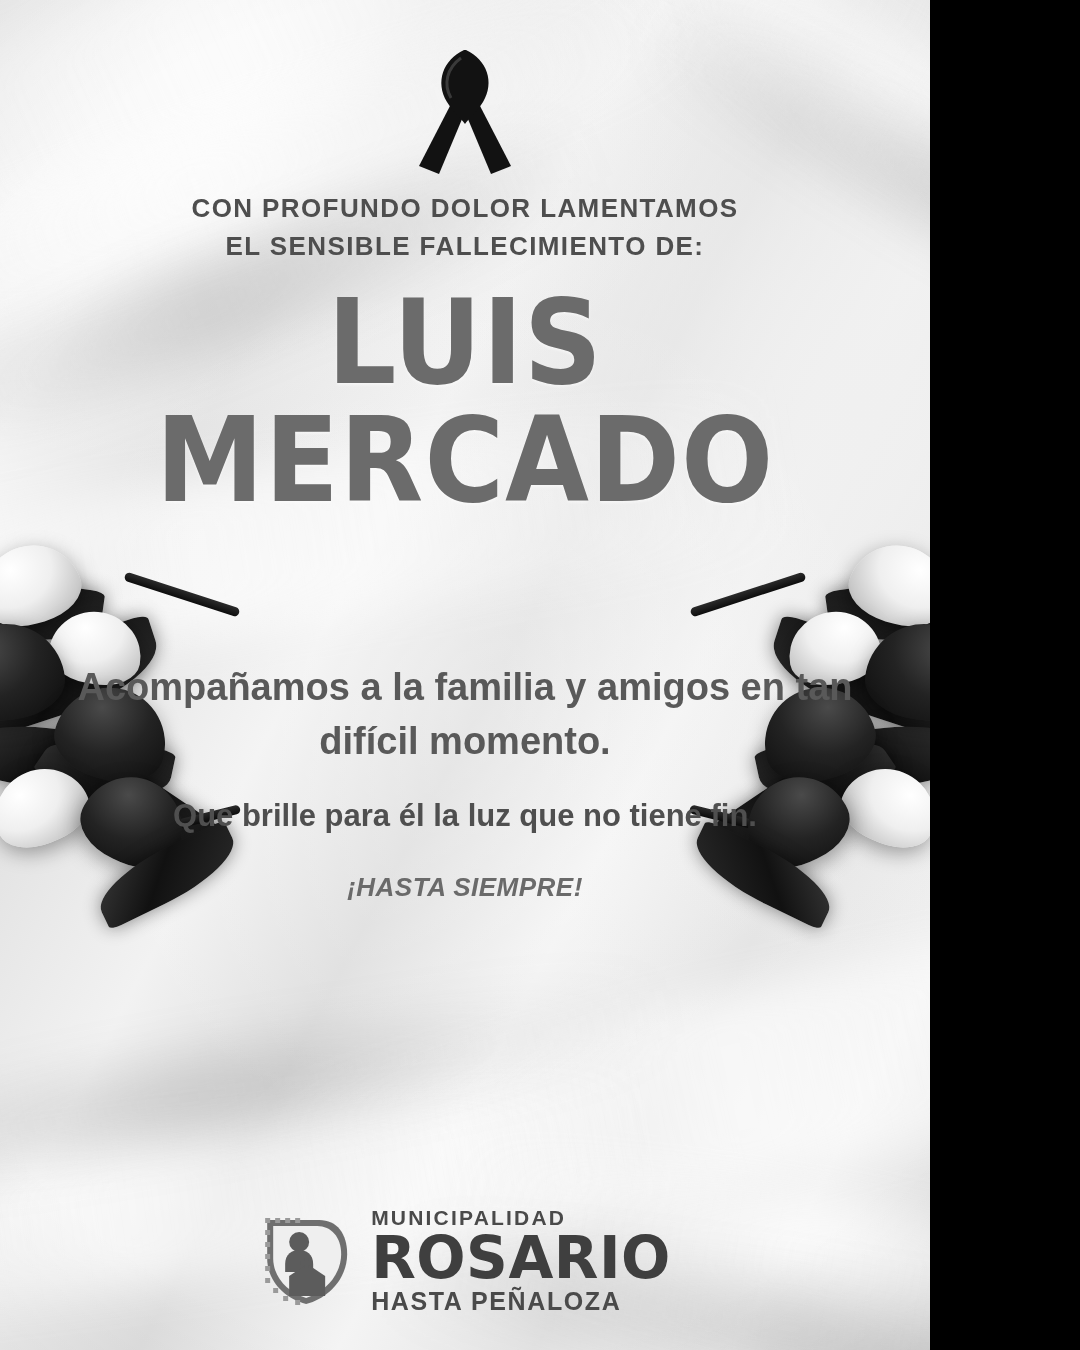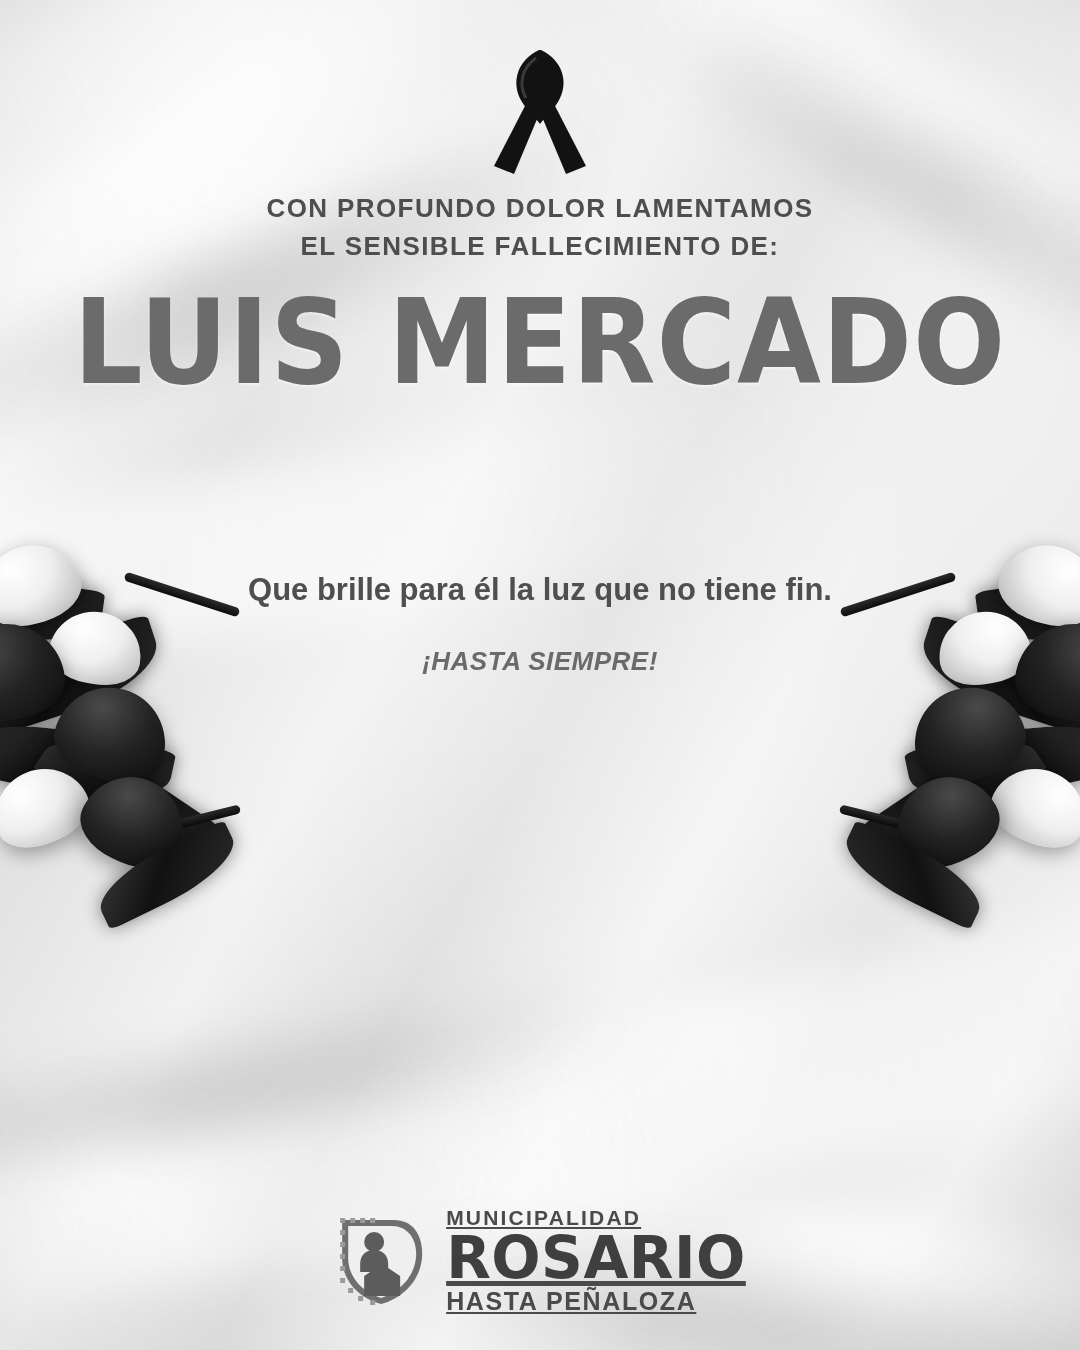--- a/index.html
+++ b/index.html
@@ -6,21 +6,21 @@
     margin: 0;
     padding: 0;
     background: #000;
   }
   body {
     font-family: "Liberation Sans", sans-serif;
   }
 
   .poster {
     position: relative;
-    width: 1080px;
+    width: 930px;
     height: 1350px;
     overflow: hidden;
     background:
       radial-gradient(ellipse 900px 600px at 18% 8%, #f4f4f4 0%, rgba(244,244,244,0) 60%),
       radial-gradient(ellipse 700px 900px at 92% 30%, #f0f0f0 0%, rgba(240,240,240,0) 62%),
       linear-gradient(118deg, #e9e9e9 0%, #f6f6f6 14%, #e2e2e2 26%, #f2f2f2 40%,
                       #dedede 52%, #f4f4f4 64%, #e4e4e4 76%, #f1f1f1 88%, #dcdcdc 100%);
   }
 
   
@@ -172,21 +172,20 @@
   }
   .logo-mark {
     width: 94px;
     height: 94px;
     position: relative;
   }
   .logo-text {
     text-align: left;
     line-height: 1;
     color: #4a4a4a;
-    text-decoration: underline;
   }
   .logo-top {
     font-size: 21px;
     font-weight: 700;
     letter-spacing: 2.2px;
   }
   .logo-main {
     font-family: "DejaVu Sans", sans-serif;
     font-size: 58px;
     font-weight: 700;
@@ -264,20 +263,21 @@
 
     <div class="kicker">
       <div>CON PROFUNDO DOLOR LAMENTAMOS</div>
       <div>EL SENSIBLE FALLECIMIENTO DE:</div>
     </div>
 
     <div class="name">LUIS MERCADO</div>
 
     <div class="body-block">
       <div class="gap-lg"></div>
+      <p>Acompañamos a la familia y amigos en tan difícil momento.</p>
     </div>
 
     <div class="closing">Que brille para él la luz que no tiene fin.</div>
     <div class="forever">¡HASTA SIEMPRE!</div>
   </div>
 
   <div class="logo">
     <div class="logo-mark">
       <svg viewBox="0 0 94 94" width="94" height="94">
         <path d="M8 6 H60 C78 6 88 20 88 40 C88 64 70 84 47 90 C24 84 8 66 8 44 Z" fill="#6f6f6f"></path>

